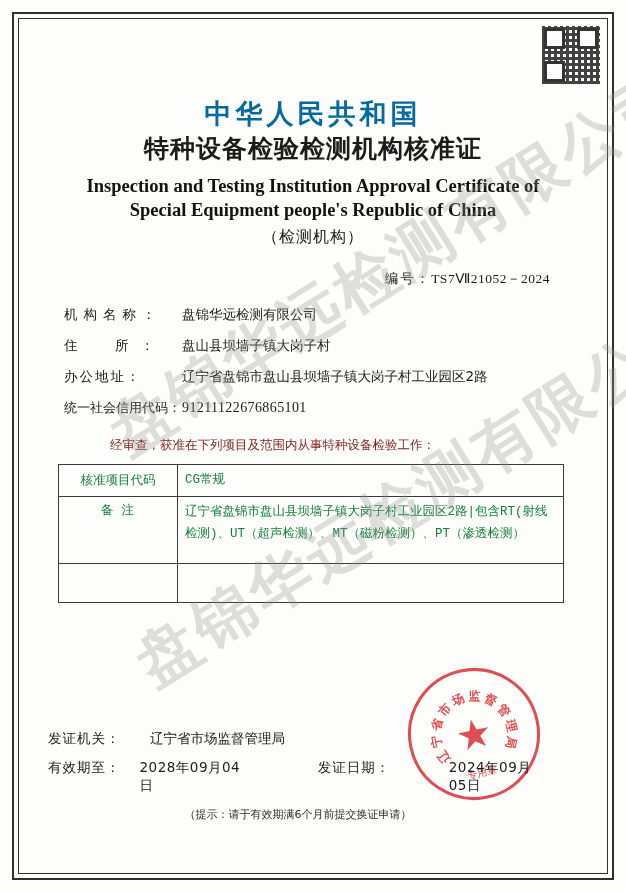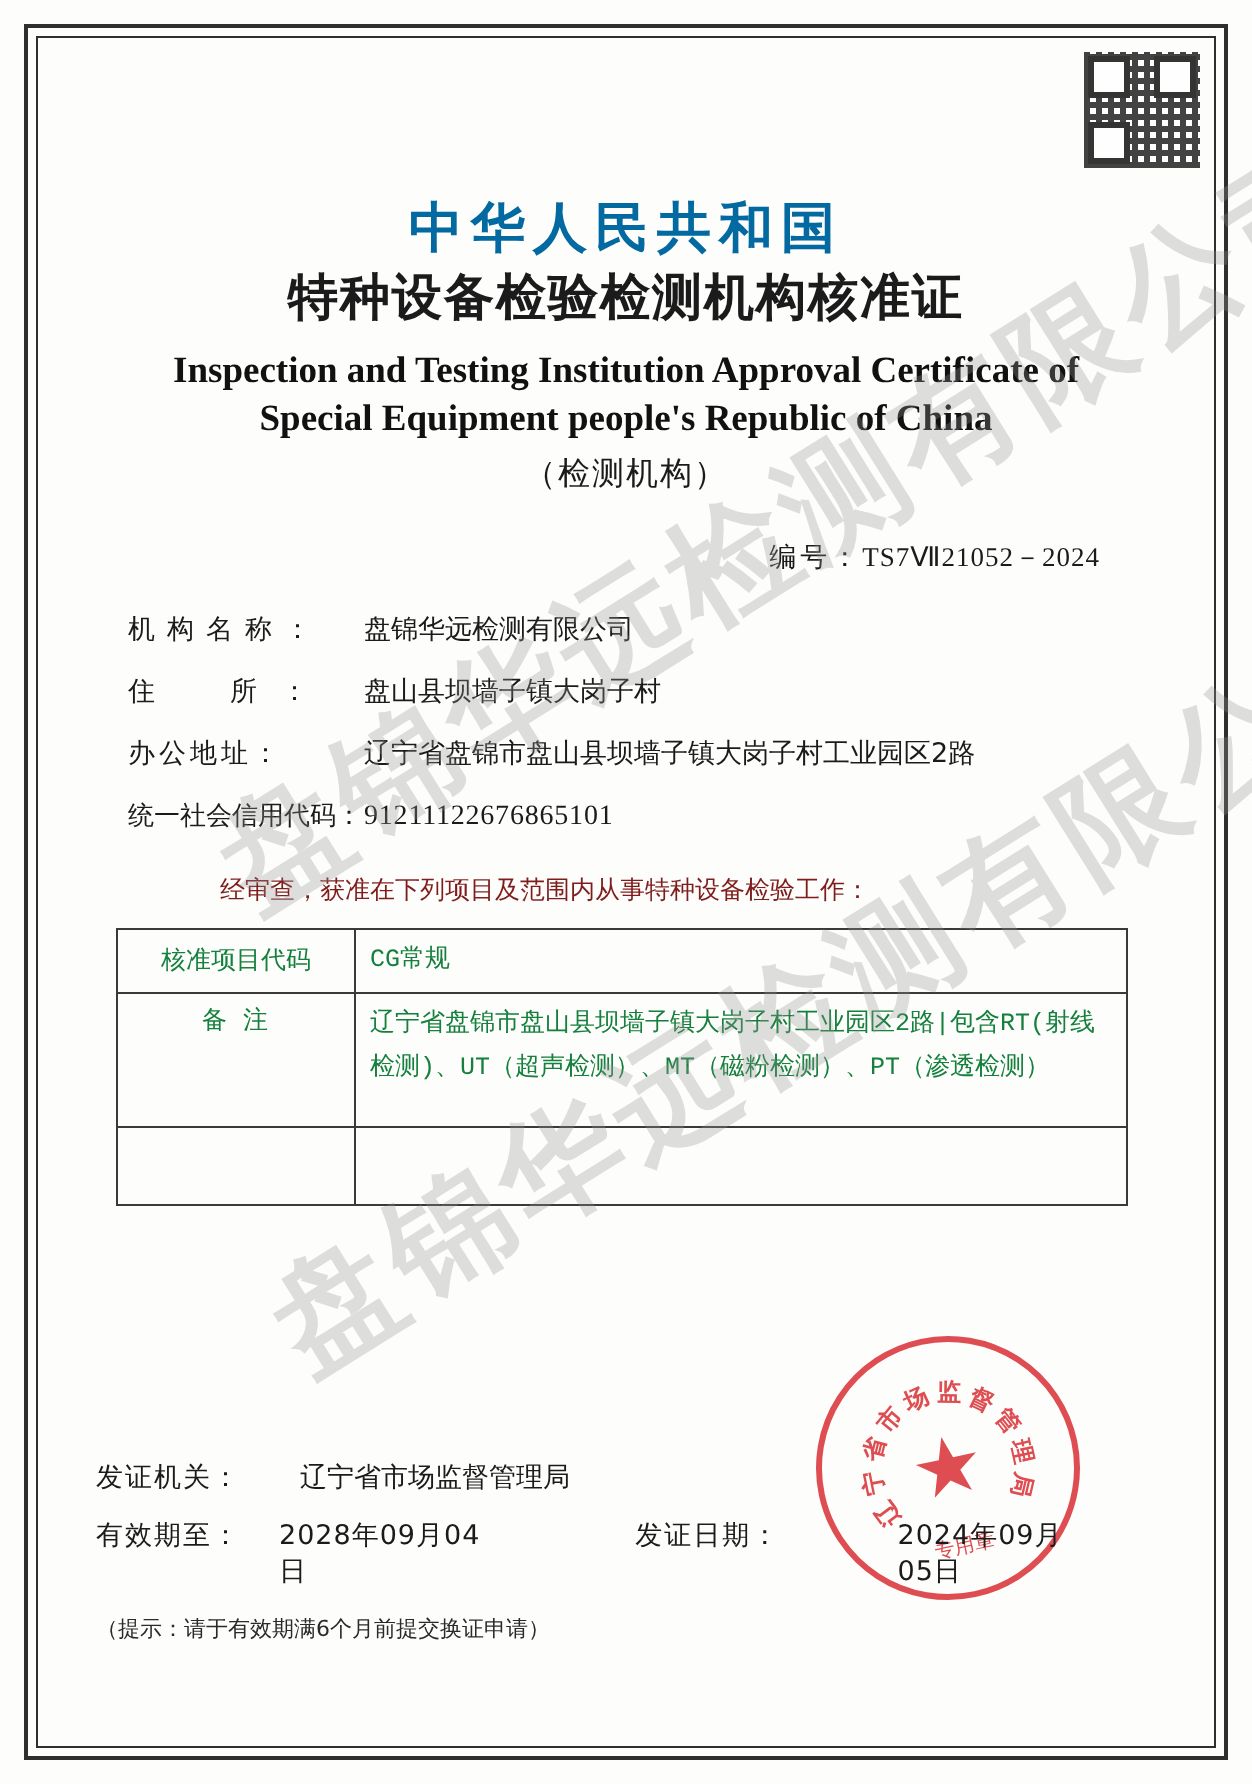--- a/index.html
+++ b/index.html
@@ -198,20 +198,21 @@
     margin-left: 76px;
     display: flex;
     align-items: baseline;
     gap: 42px;
   }
   .footer-note {
     margin-top: 12px;
     font-family: "DejaVu Sans", sans-serif;
     font-size: 11px;
     color: #2a2a2a;
+    text-align: center;
   }
 
   
   .seal {
     position: absolute;
     right: 56px;
     bottom: 62px;
     width: 126px;
     height: 126px;
     border: 3px solid #d8272c;

